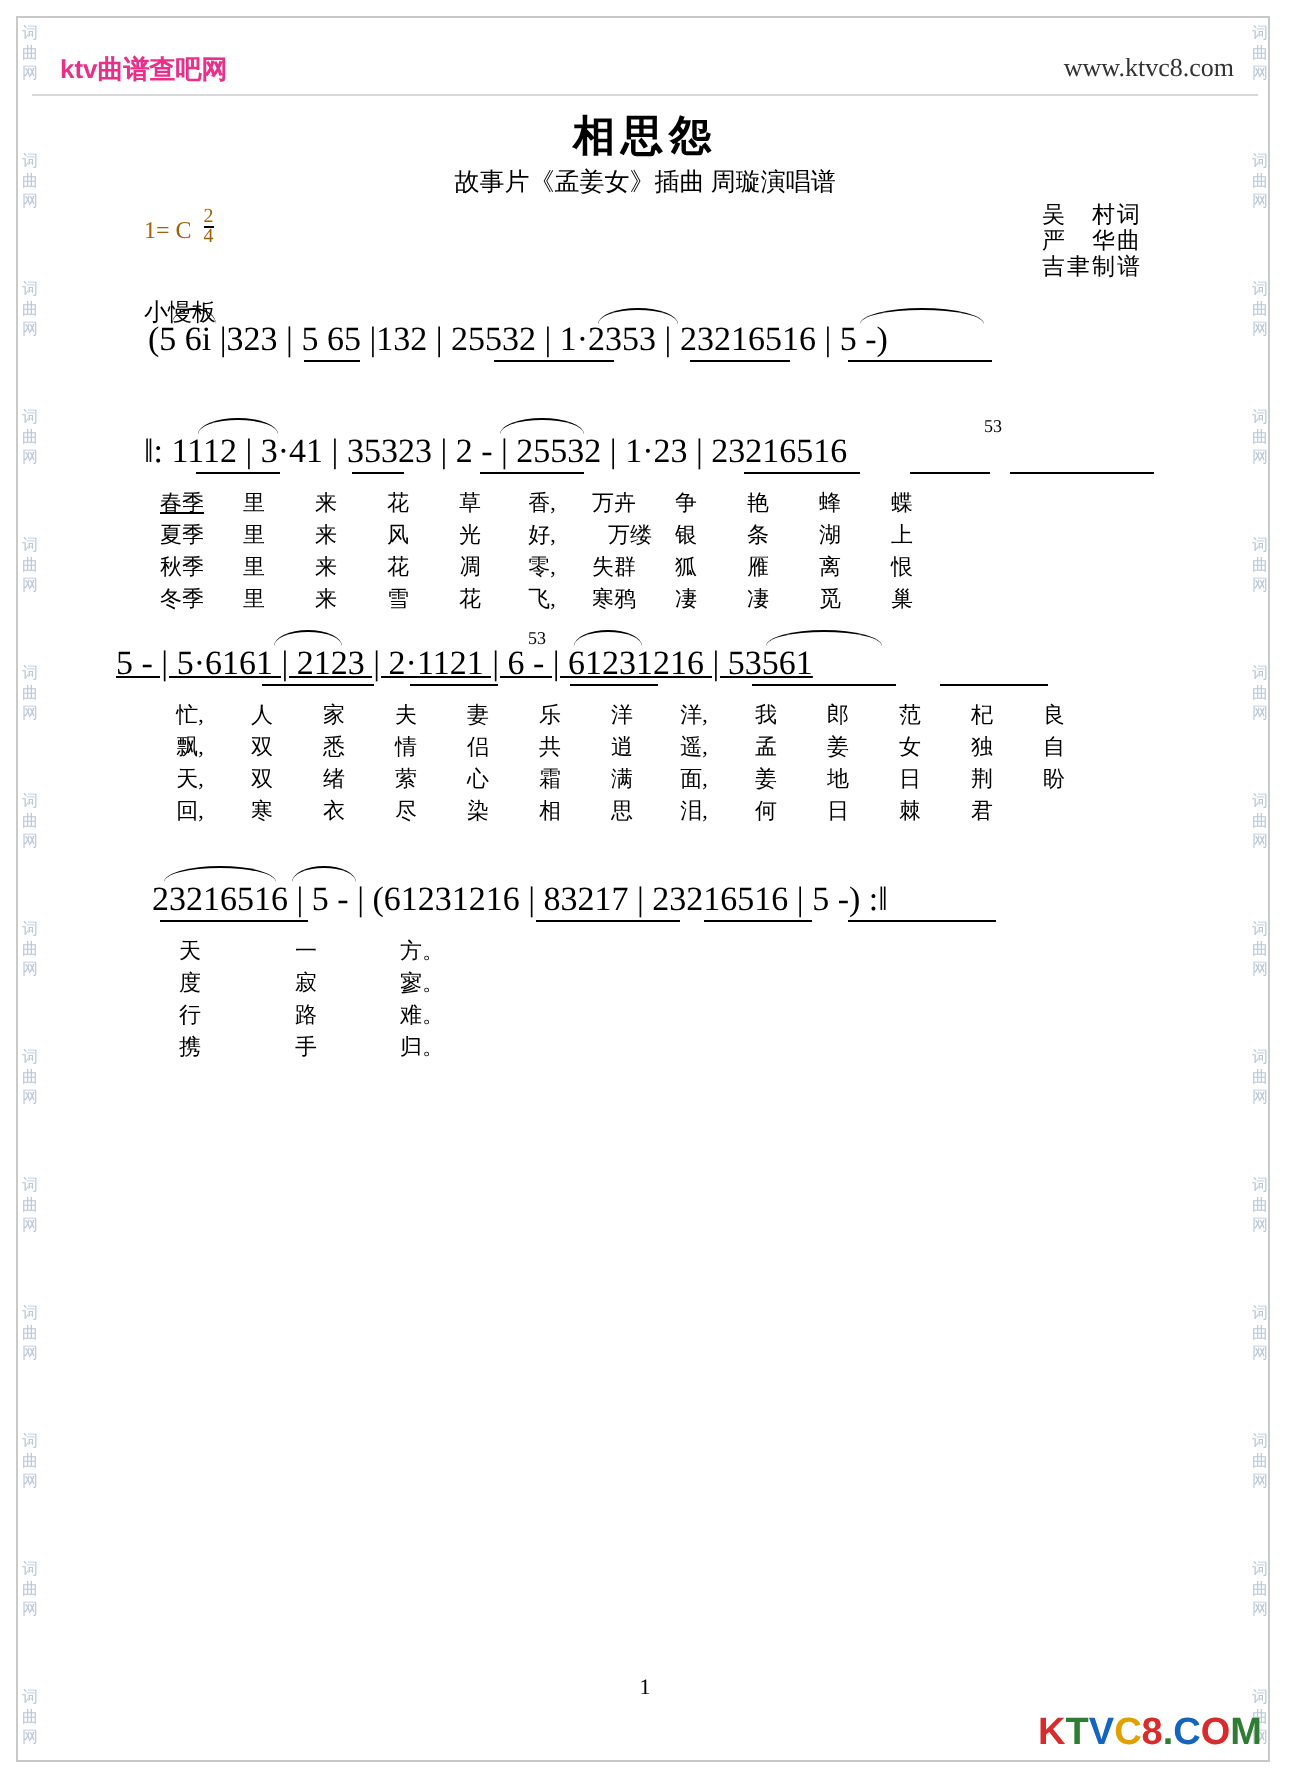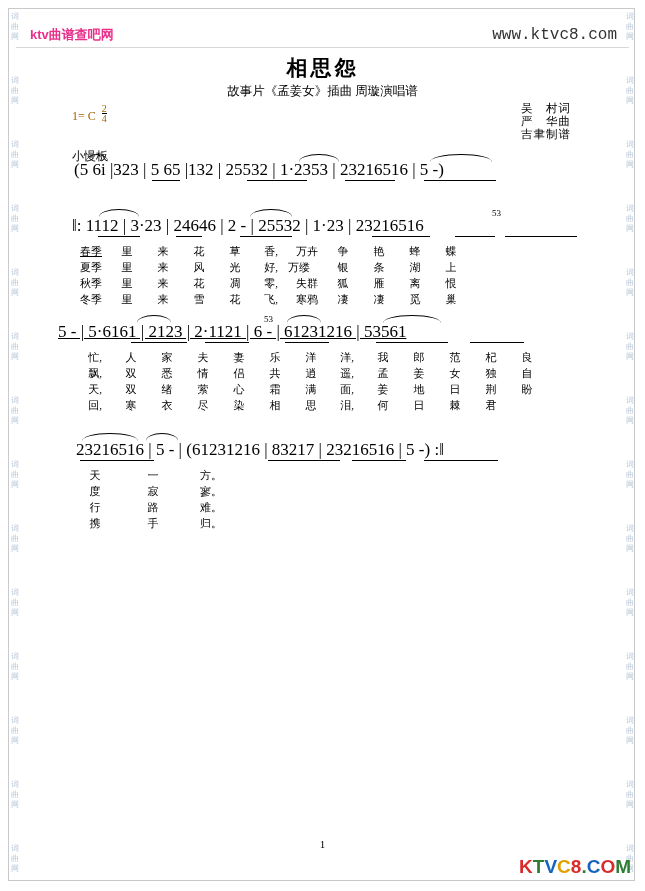--- a/index.html
+++ b/index.html
@@ -33,22 +33,22 @@
     position:absolute;left:20px;top:26px;width:605px;height:20px;
   }
   .site-name{
     position:absolute;left:10px;top:0;
     font-family:"Liberation Sans", sans-serif;
     font-size:13px;color:#e8308a;font-weight:bold;
     white-space:nowrap;
   }
   .site-url{
     position:absolute;right:8px;top:0;
-    font-family:Liberation Mono, monospace;
-    font-size:16px;color:#333;
+    font-family:Liberation Serif, serif;
+    font-size:13px;color:#333;
     white-space:nowrap;
   }
   .hdr-rule{
     position:absolute;left:16px;top:47px;width:613px;height:1px;background:#d8d8d8;
   }
   .title{
     position:absolute;left:0;top:54px;width:645px;text-align:center;
     font-size:21px;font-weight:bold;color:#000;
     font-family:"Liberation Serif", serif;
     letter-spacing:3px;
@@ -298,21 +298,21 @@
   <div class="slur" style="left:86px;top:-6px;width:22px;"></div>
   <div class="slur" style="left:299px;top:-6px;width:40px;"></div>
   <div class="slur" style="left:430px;top:-6px;width:62px;"></div>
   <div style="position:absolute;left:247px;top:20px;width:60px;height:1px;background:#000;"></div>
   <div style="position:absolute;left:345px;top:20px;width:50px;height:1px;background:#000;"></div>
   <div style="position:absolute;left:424px;top:20px;width:72px;height:1px;background:#000;"></div>
   <div style="position:absolute;left:152px;top:20px;width:28px;height:1px;background:#000;"></div>
 </div>
 
 <div class="sys" style="top:216px;">
-  <div class="notes" style="position:absolute;left:72px;top:0;">‖: 1112 | 3·23 | 24646 | 2 - | 25532 | 1·23 | 23216516</div>
+  <div class="notes" style="position:absolute;left:72px;top:0;">‖: 1112 | 3·41 | 35323 | 2 - | 25532 | 1·23 | 23216516</div>
   <div class="notes small" style="position:absolute;left:492px;top:-8px;">53</div>
   <div class="slur" style="left:99px;top:-7px;width:40px;"></div>
   <div class="slur" style="left:250px;top:-7px;width:42px;"></div>
   <div style="position:absolute;left:98px;top:20px;width:42px;height:1px;background:#000;"></div>
   <div style="position:absolute;left:176px;top:20px;width:26px;height:1px;background:#000;"></div>
   <div style="position:absolute;left:240px;top:20px;width:52px;height:1px;background:#000;"></div>
   <div style="position:absolute;left:372px;top:20px;width:58px;height:1px;background:#000;"></div>
   <div style="position:absolute;left:455px;top:20px;width:40px;height:1px;background:#000;"></div>
   <div style="position:absolute;left:505px;top:20px;width:72px;height:1px;background:#000;"></div>
 </div>
@@ -332,21 +332,21 @@
         <span class="ch" style="position: absolute; left: 404px; top: 0px;">蜂</span>
         <span class="ch" style="position: absolute; left: 440px; top: 0px;">蝶</span>
       </div>
       <div style="position: absolute; left: 0px; top: 16px; width: 645px; height: 15px;">
         <span class="ch" style="position: absolute; left: 80px; top: 0px;">夏季</span>
         <span class="ch" style="position: absolute; left: 116px; top: 0px;">里</span>
         <span class="ch" style="position: absolute; left: 152px; top: 0px;">来</span>
         <span class="ch" style="position: absolute; left: 188px; top: 0px;">风</span>
         <span class="ch" style="position: absolute; left: 224px; top: 0px;">光</span>
         <span class="ch" style="position: absolute; left: 260px; top: 0px;">好,</span>
-        <span class="ch" style="position: absolute; left: 288px; top: 0px;">万缕</span>
+        <span class="ch" style="position: absolute; left: 304px; top: 0px;">万缕</span>
         <span class="ch" style="position: absolute; left: 332px; top: 0px;">银</span>
         <span class="ch" style="position: absolute; left: 368px; top: 0px;">条</span>
         <span class="ch" style="position: absolute; left: 404px; top: 0px;">湖</span>
         <span class="ch" style="position: absolute; left: 440px; top: 0px;">上</span>
       </div>
       <div style="position: absolute; left: 0px; top: 32px; width: 645px; height: 15px;">
         <span class="ch" style="position: absolute; left: 80px; top: 0px;">秋季</span>
         <span class="ch" style="position: absolute; left: 116px; top: 0px;">里</span>
         <span class="ch" style="position: absolute; left: 152px; top: 0px;">来</span>
         <span class="ch" style="position: absolute; left: 188px; top: 0px;">花</span>

